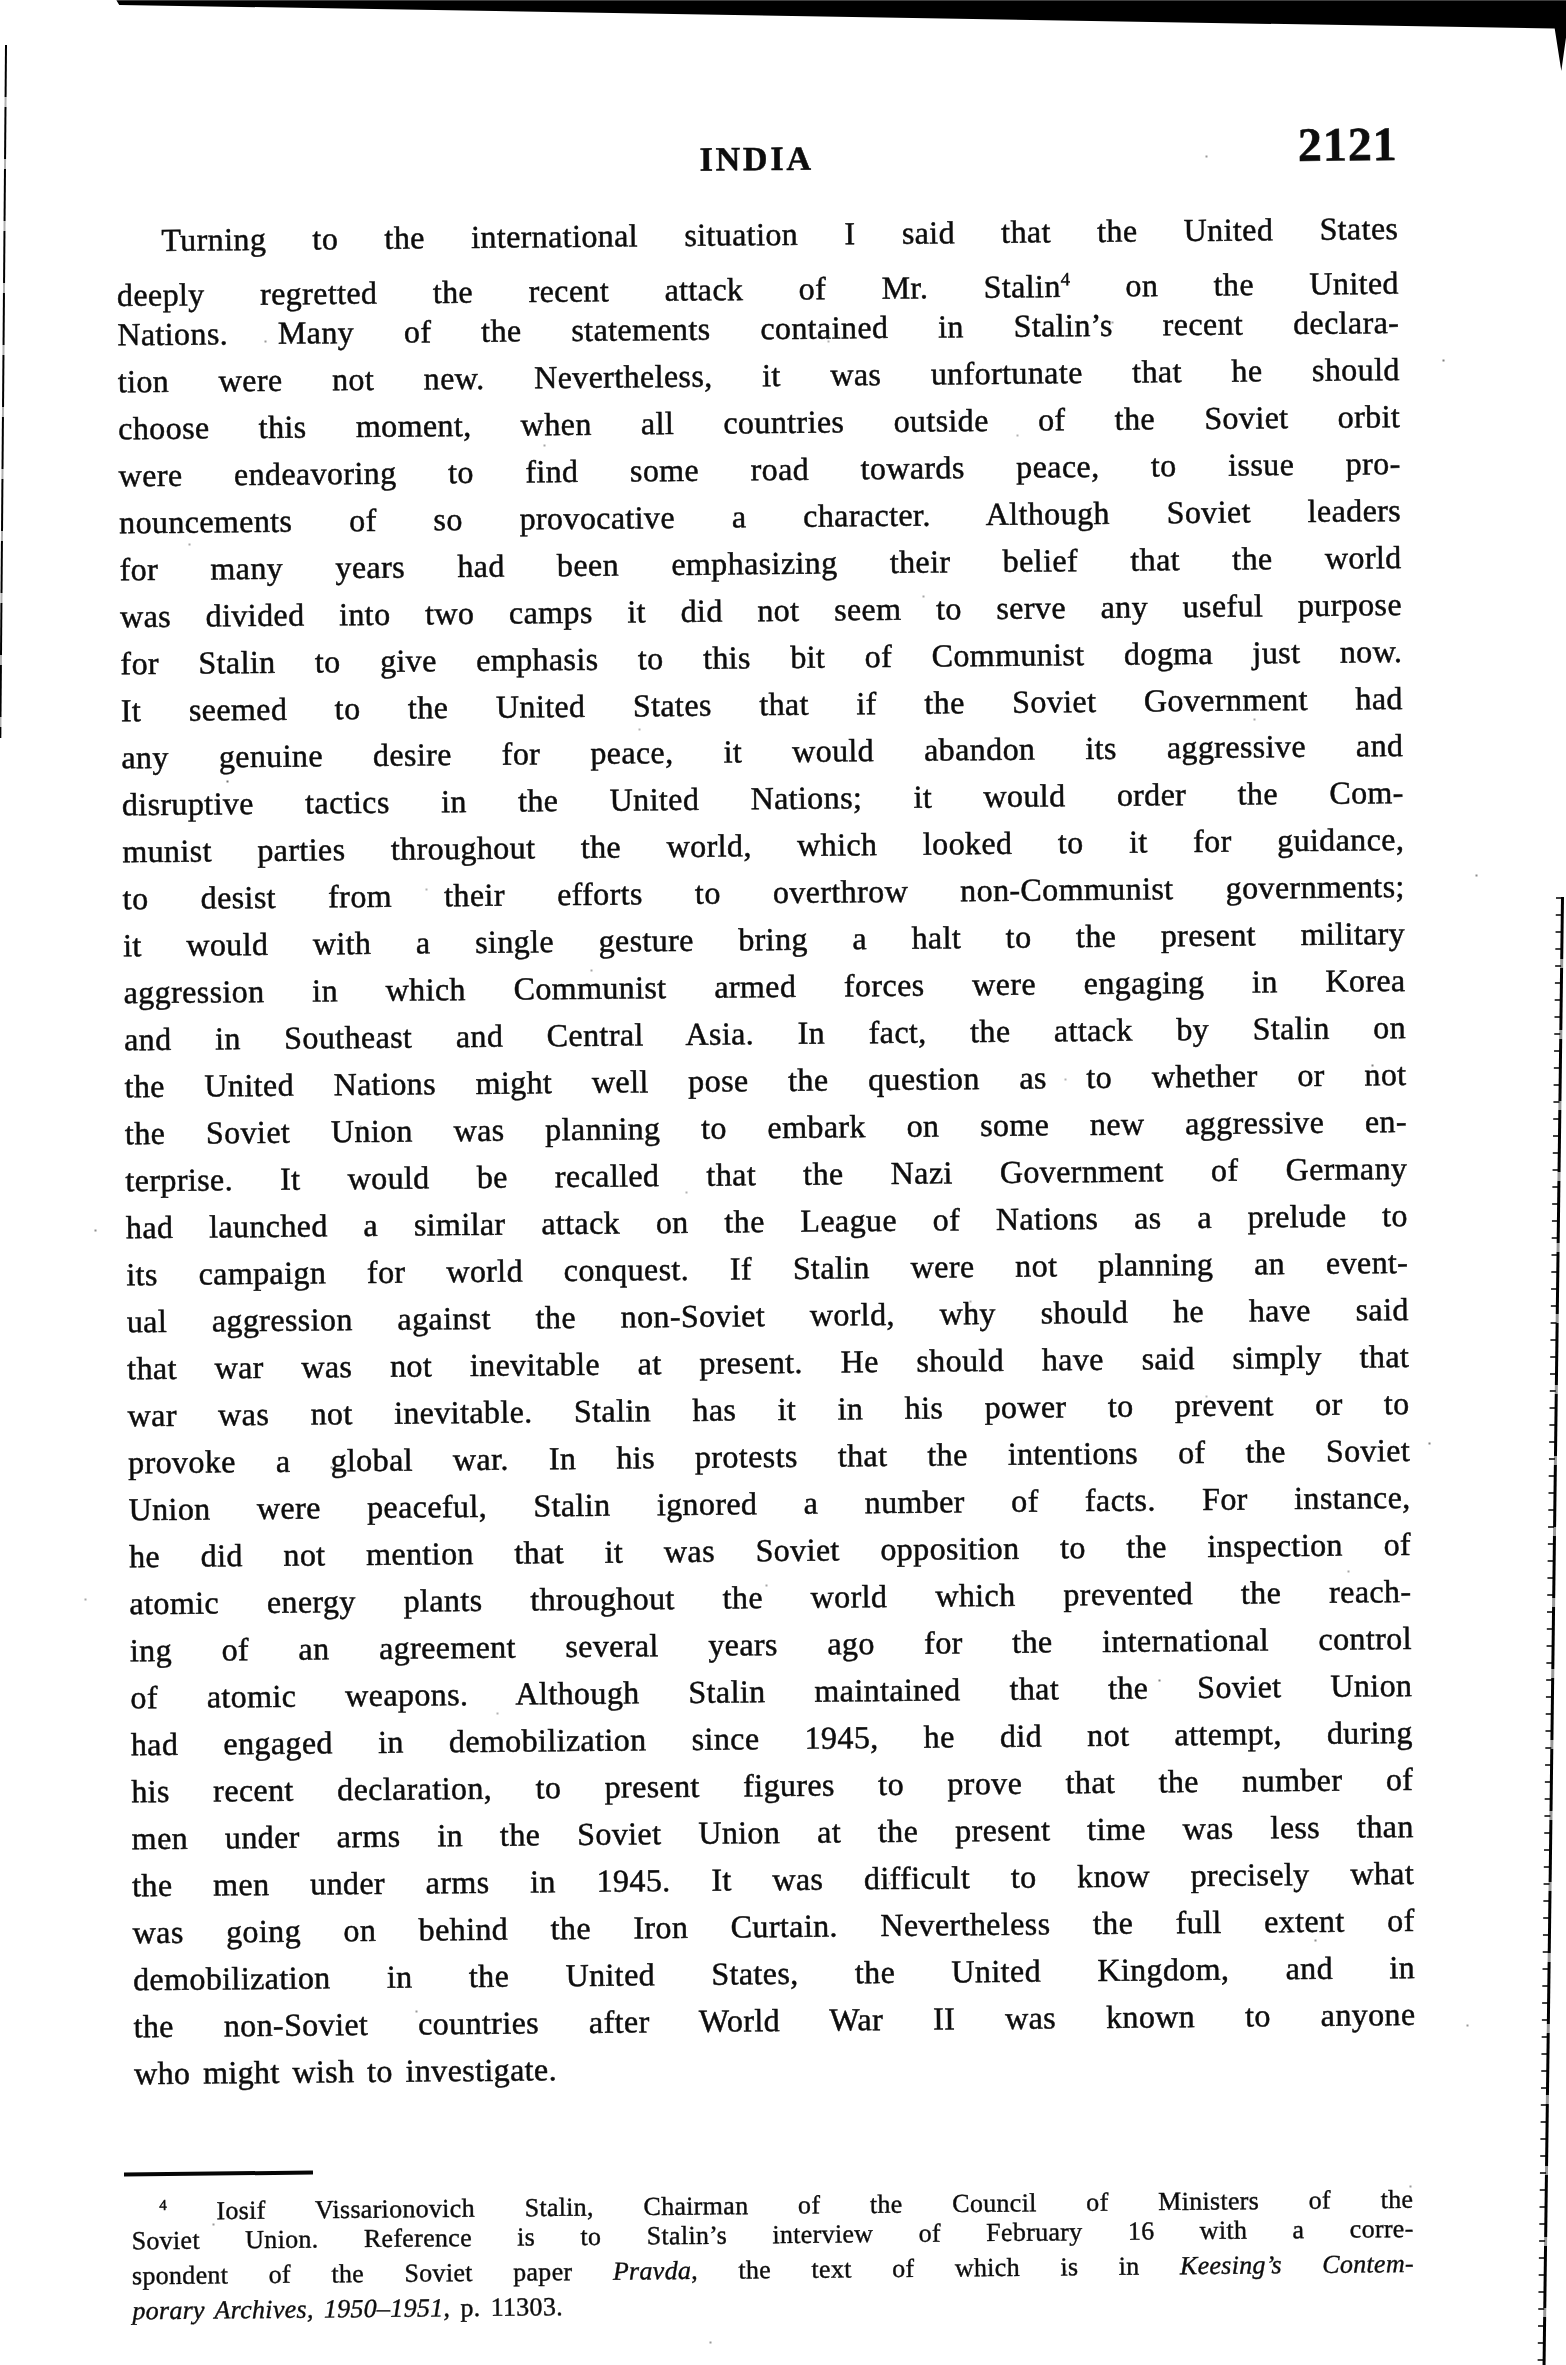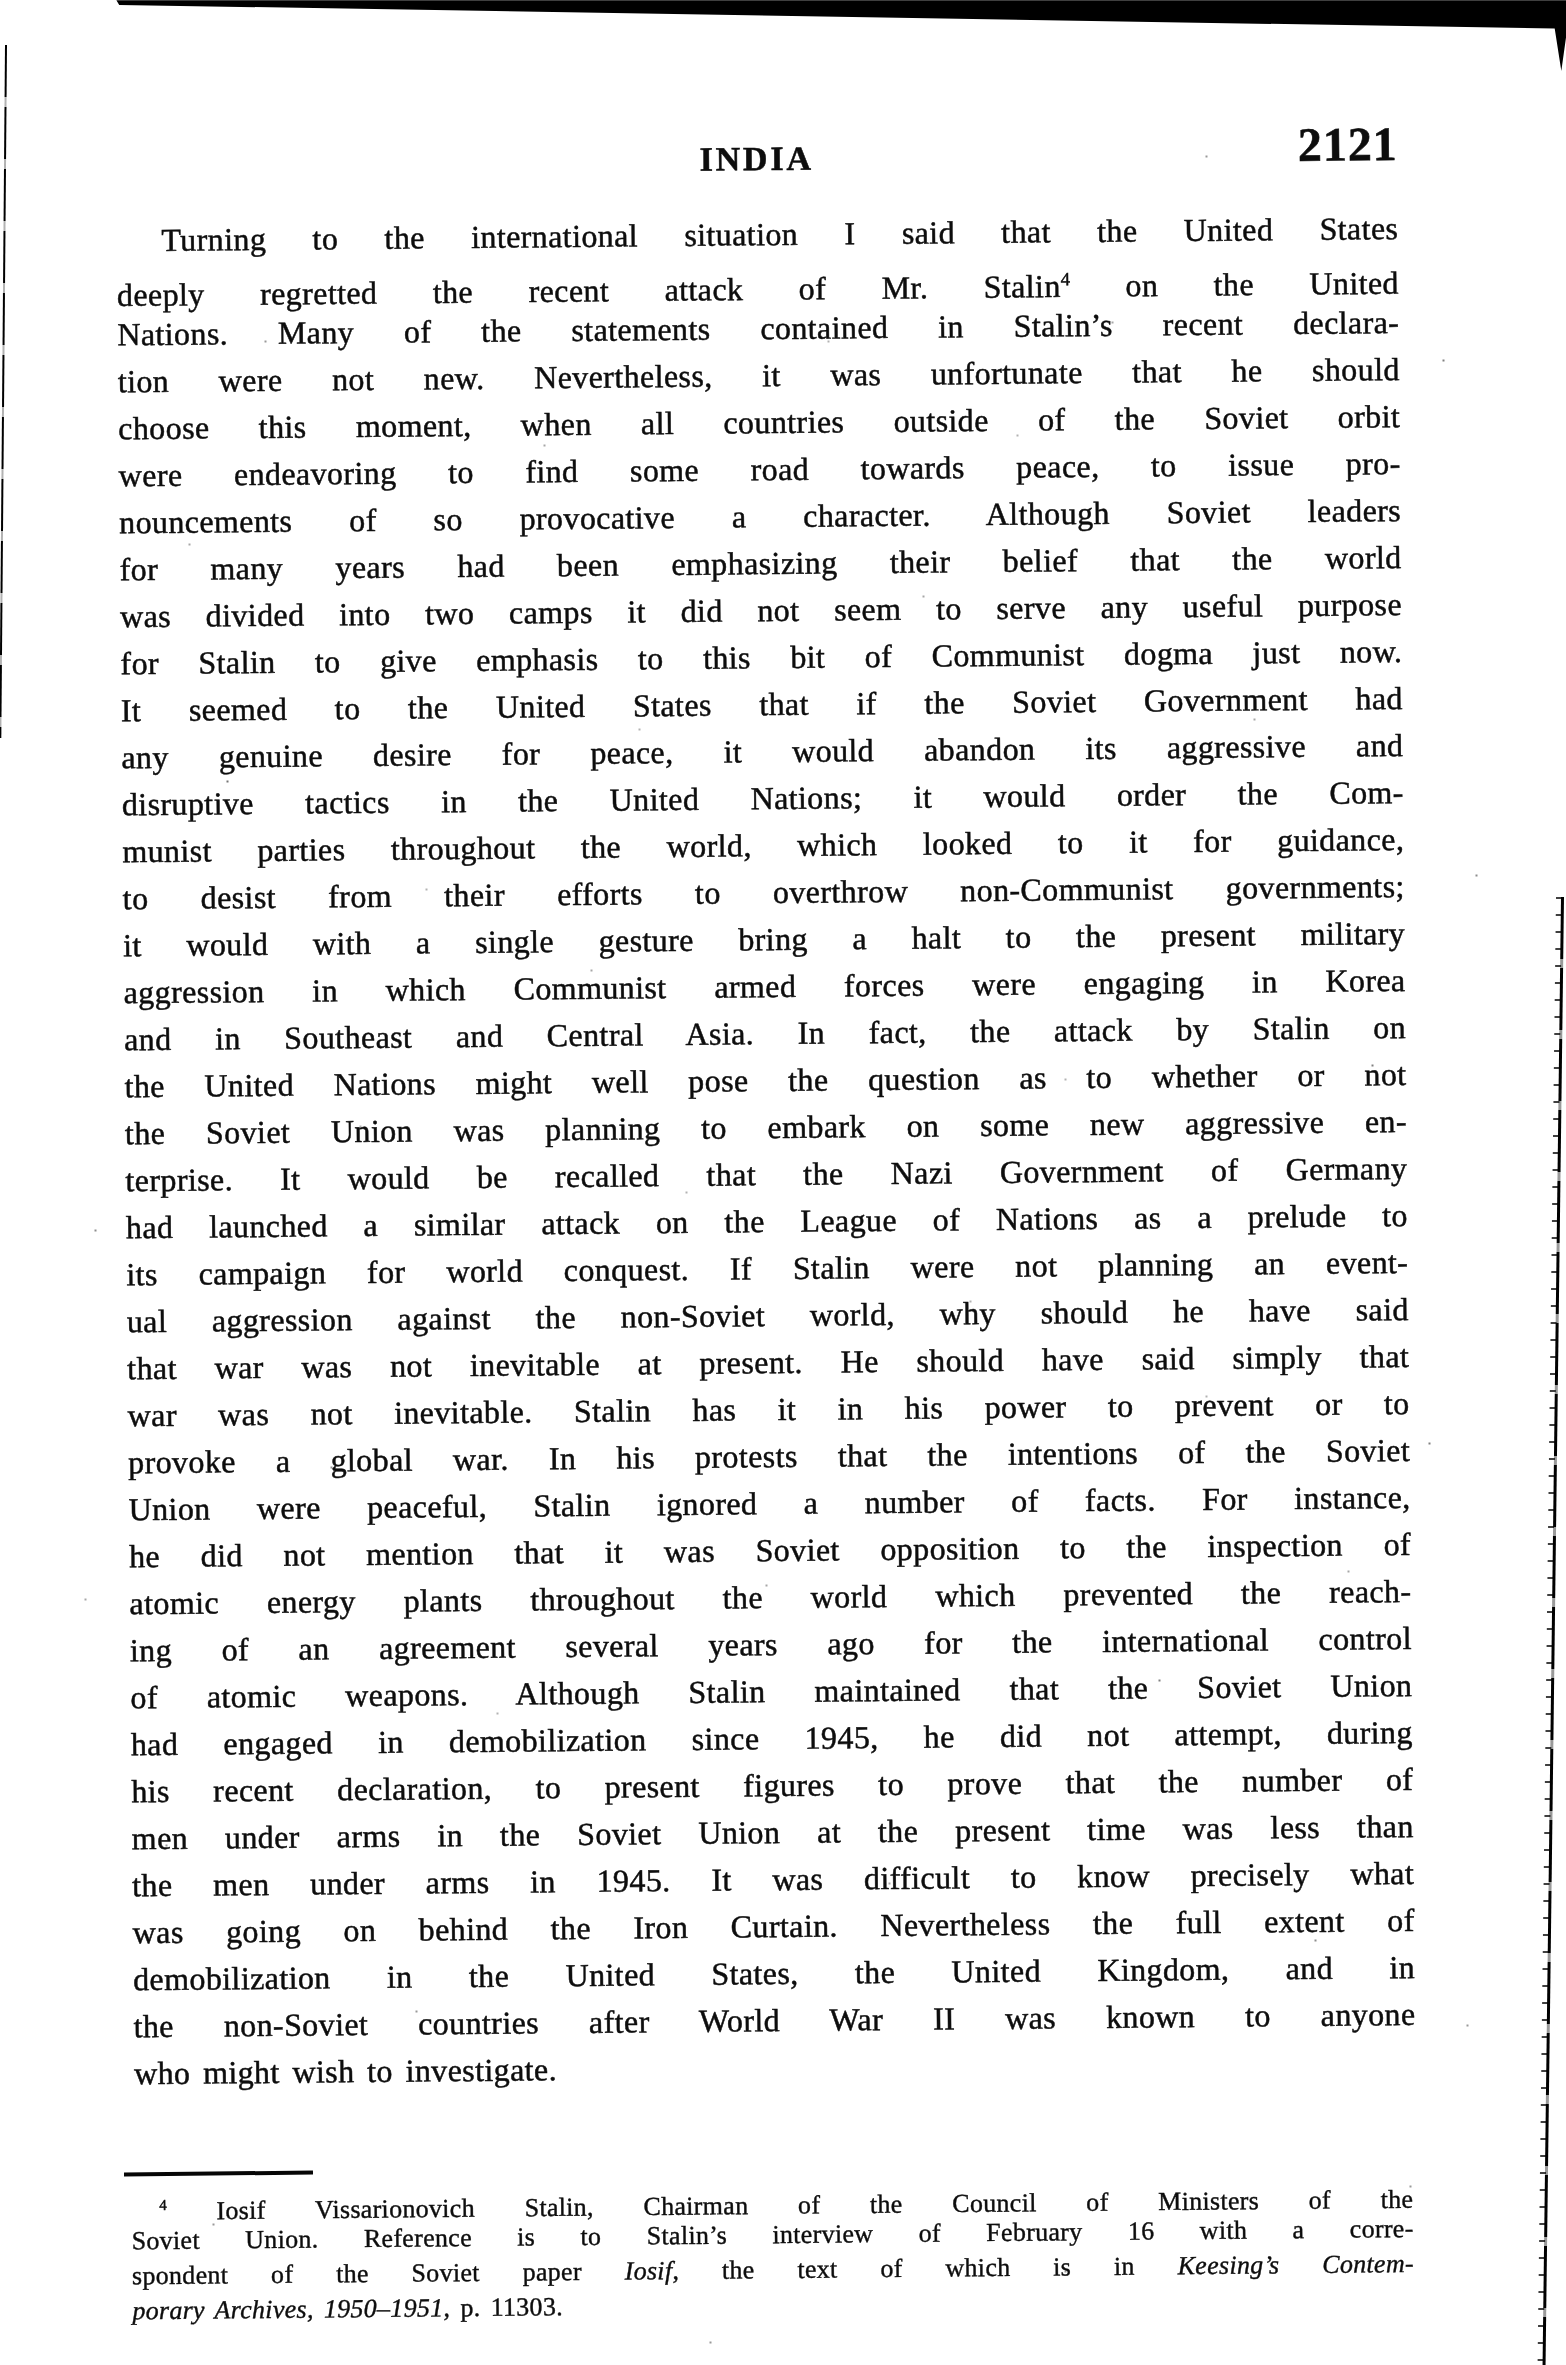--- a/index.html
+++ b/index.html
@@ -160,18 +160,18 @@
         <div class="line"><span>was going on behind the Iron Curtain. Nevertheless the full extent of</span></div>
         <div class="line"><span>demobilization in the United States, the United Kingdom, and in</span></div>
         <div class="line"><span>the non-Soviet countries after World War II was known to anyone</span></div>
         <div class="line last"><span>who might wish to investigate.</span></div>
       </div>
 
     <div class="fn-rule"></div>
     <div class="footnote">
         <div class="line first"><span class="sup">4</span><span> Iosif Vissarionovich Stalin, Chairman of the Council of Ministers of the</span></div>
         <div class="line"><span>Soviet Union. Reference is to Stalin’s interview of February 16 with a corre-</span></div>
-        <div class="line"><span>spondent of the Soviet paper </span><span class="it">Iosif</span><span>, the text of which is in </span><span class="it">Keesing’s Contem-</span></div>
+        <div class="line"><span>spondent of the Soviet paper </span><span class="it">Pravda</span><span>, the text of which is in </span><span class="it">Keesing’s Contem-</span></div>
         <div class="line last"><span class="it">porary Archives, 1950–1951</span><span>, p. 11303.</span></div>
       </div>
   </div>
 </div>
 
 
 </body></html>

